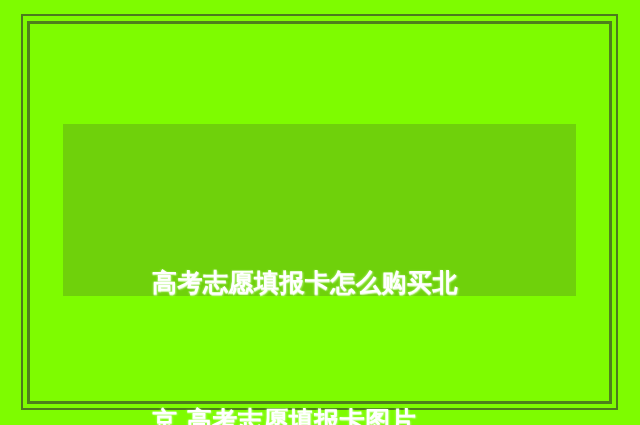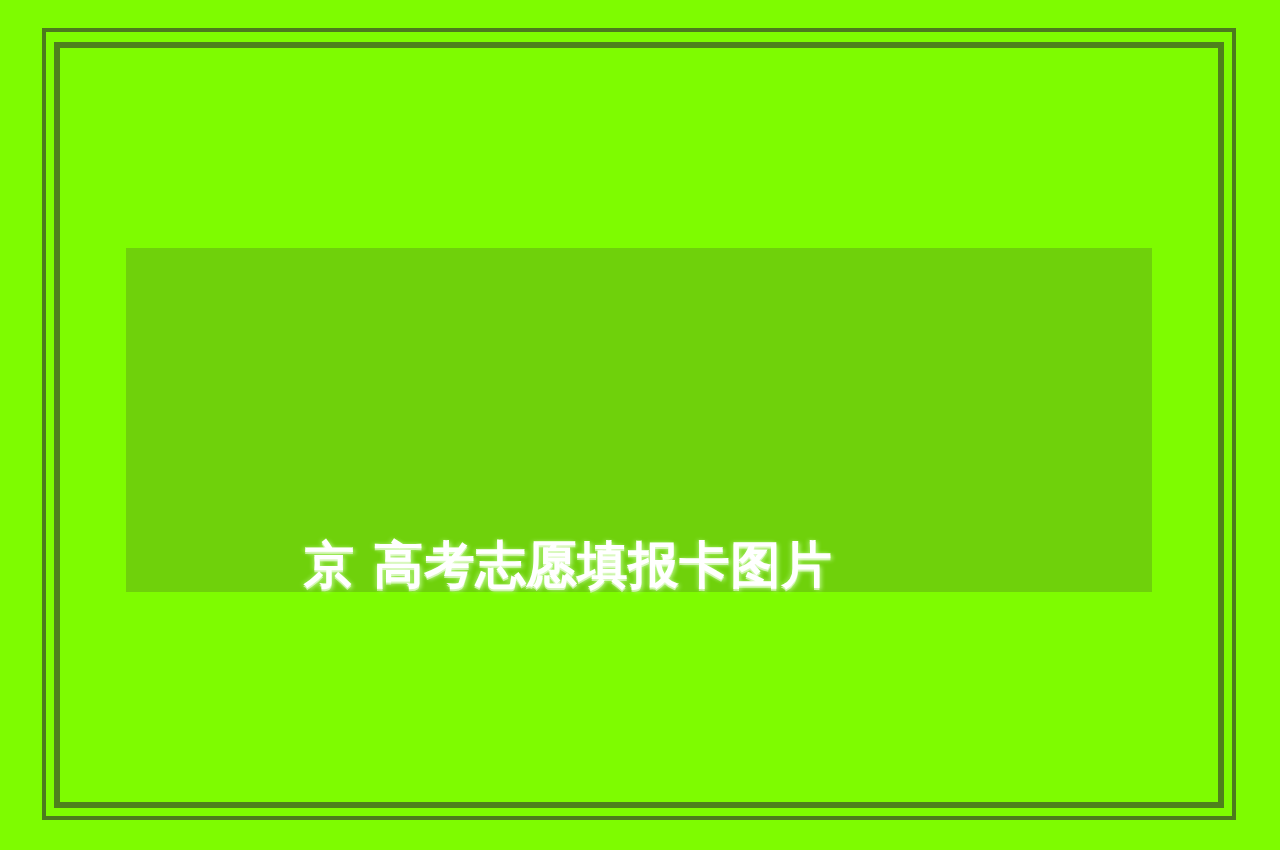--- a/index.html
+++ b/index.html
@@ -81,16 +81,17 @@
 <body>
 
 <div class="canvas">
 
   <div class="frame-outer"></div>
   <div class="frame-inner"></div>
 
   <div class="band"></div>
 
   <div class="headline">
+    <span class="line">高考志愿填报卡怎么购买北</span>
     <span class="line">京 高考志愿填报卡图片</span>
   </div>
 
 </div>
 
 </body></html>

